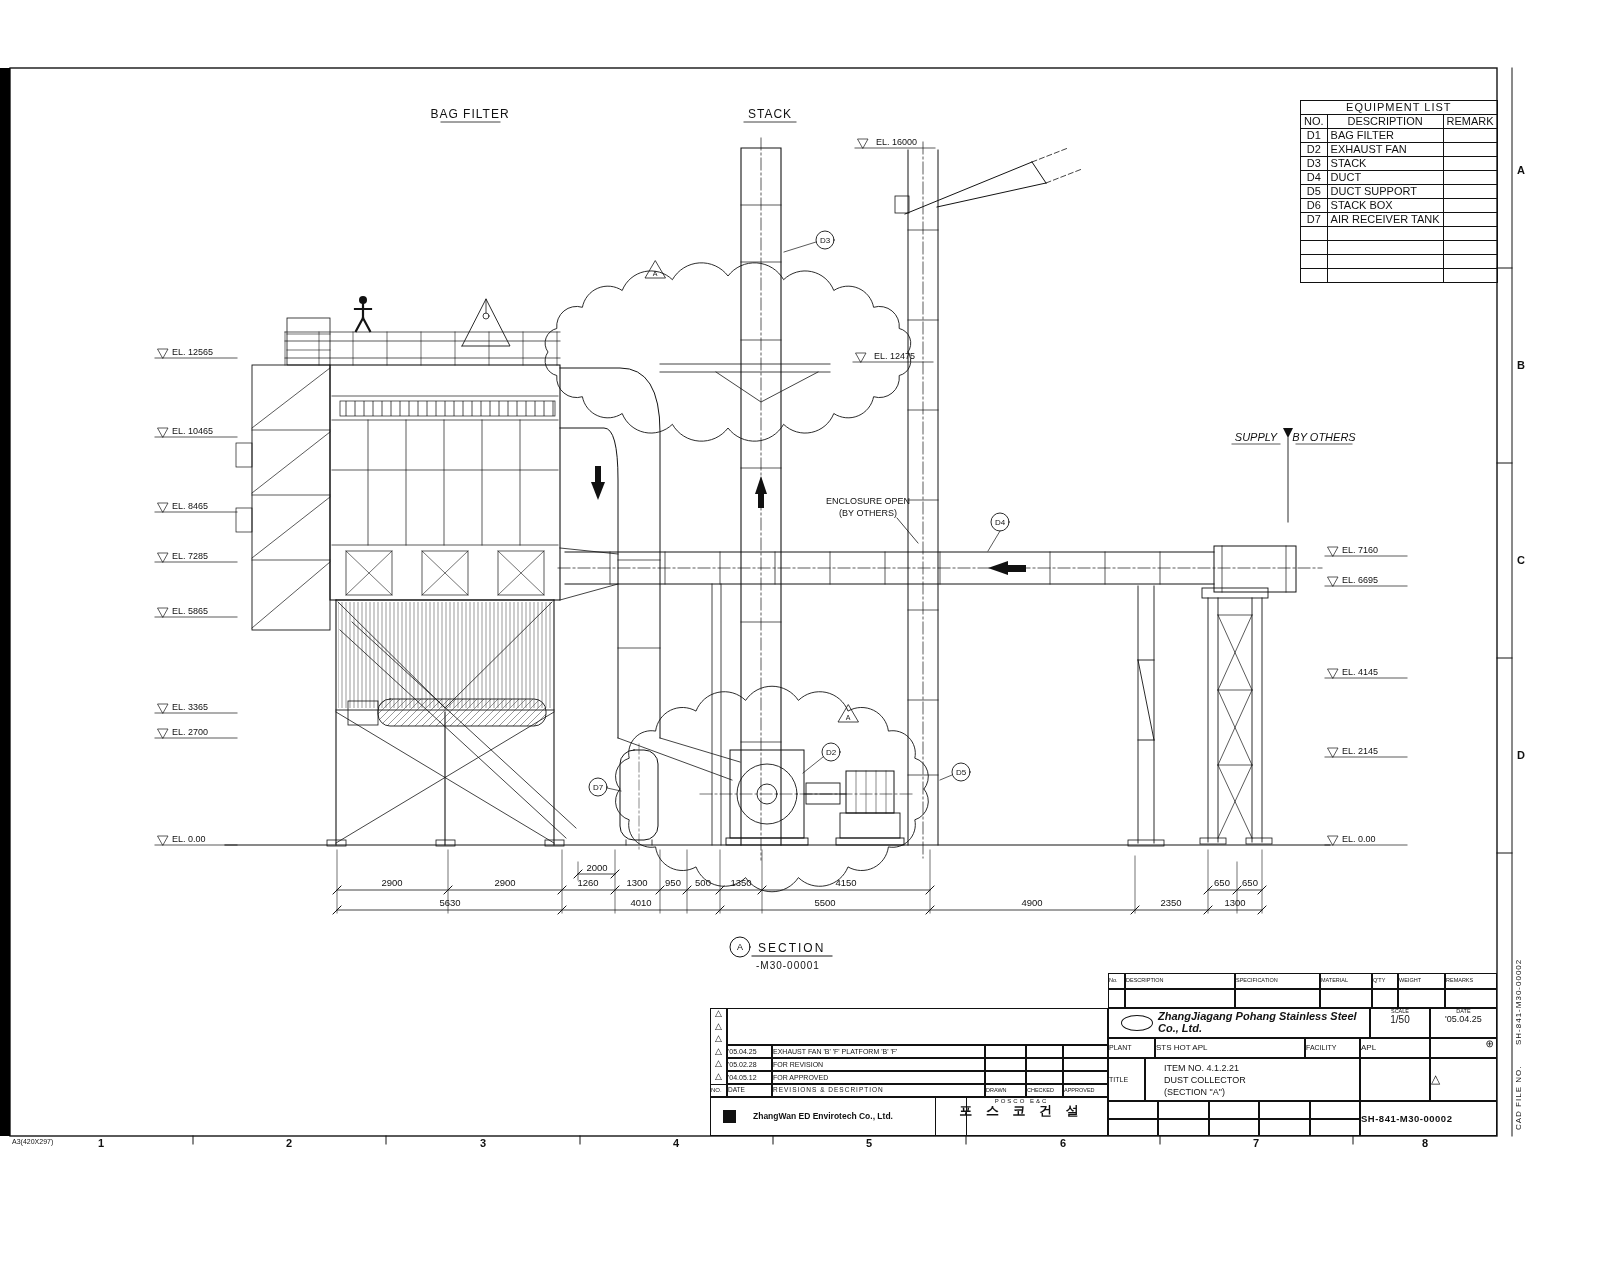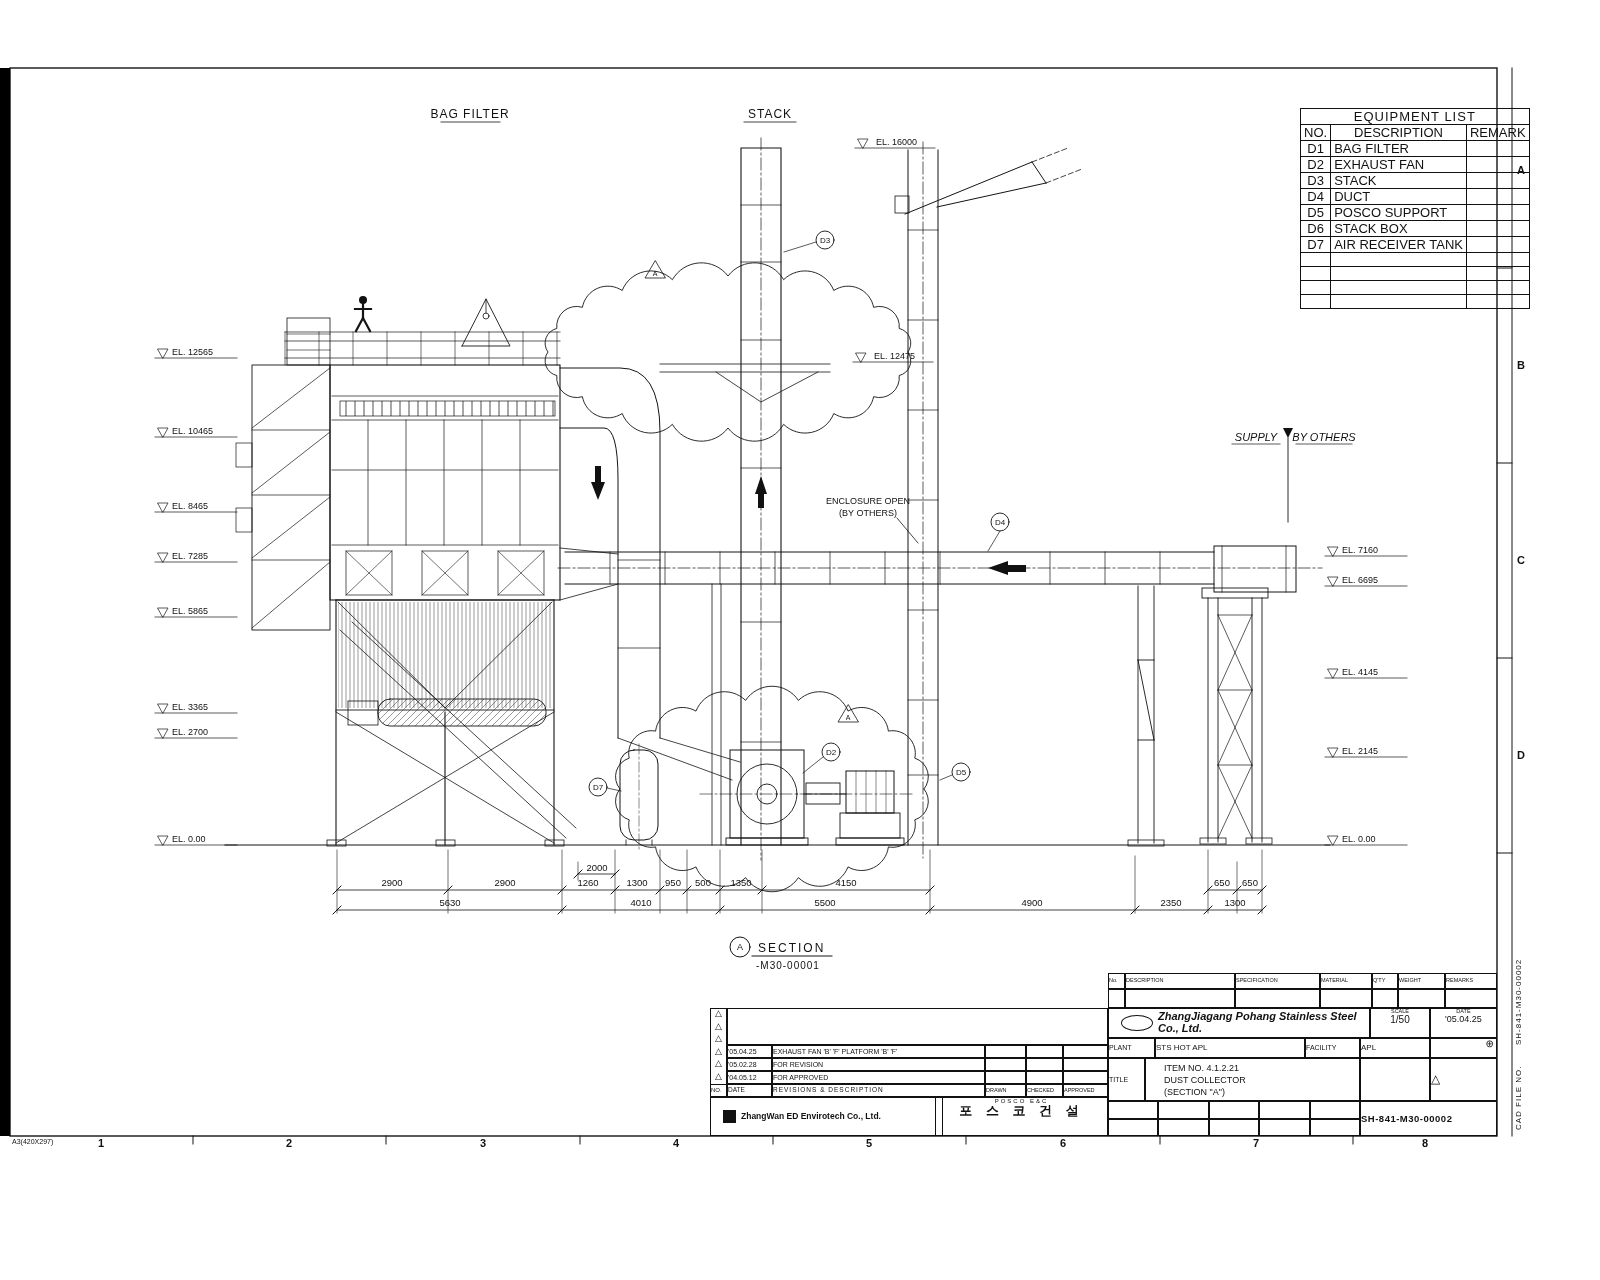--- a/index.html
+++ b/index.html
@@ -3,21 +3,21 @@
 <meta charset="utf-8">
 <style>
   html,body{margin:0;padding:0;background:#fff;}
   .sheet{position:relative;width:1600px;height:1280px;background:#fff;overflow:hidden;
          font-family:"Liberation Sans",sans-serif;color:#111;}
   .abs{position:absolute;}
   svg text{fill:#111;font-family:"Liberation Sans",sans-serif;}
 
   
   .eq-table{position:absolute;left:1300px;top:100px;width:154px;border-collapse:collapse;
-            font-size:13px;line-height:1;margin-top:8px;}
+            font-size:11px;line-height:1;}
   .eq-table td,.eq-table th{border:1px solid #111;padding:1px 3px;height:11px;font-weight:normal;
             white-space:nowrap;overflow:hidden;}
   .eq-table .ttl{text-align:center;letter-spacing:1px;}
   .eq-table .c{text-align:center;}
 
   
   .tb{position:absolute;left:710px;top:973px;width:787px;height:163px;font-size:7px;line-height:1.05;}
   .tb .cell{position:absolute;border:1px solid #111;box-sizing:border-box;overflow:hidden;}
   .tb .ctr{display:flex;align-items:center;justify-content:flex-start;text-align:center;}
   .tb .lft{display:flex;align-items:center;padding-left:9px;}
@@ -323,21 +323,21 @@
           <td>STACK</td>
           <td></td>
         </tr>
   <tr>
           <td class="c">D4</td>
           <td>DUCT</td>
           <td></td>
         </tr>
   <tr>
           <td class="c">D5</td>
-          <td>POSCO SUPPORT</td>
+          <td>DUCT SUPPORT</td>
           <td></td>
         </tr>
   <tr>
           <td class="c">D6</td>
           <td>STACK BOX</td>
           <td></td>
         </tr>
   <tr>
           <td class="c">D7</td>
           <td>AIR RECEIVER TANK</td>
@@ -396,21 +396,21 @@
   <div class="cell" style="left:316px;top:98px;width:37px;height:13px;"></div>
   <div class="cell" style="left:353px;top:98px;width:45px;height:13px;"></div>
 
   <div class="cell ctr" style="left:0;top:111px;width:17px;height:13px;font-size:6px;">NO.</div>
   <div class="cell ctr" style="left:17px;top:111px;width:45px;height:13px;font-size:6.5px;">DATE</div>
   <div class="cell ctr" style="left:62px;top:111px;width:213px;height:13px;font-size:6.5px;letter-spacing:1px;">REVISIONS &amp; DESCRIPTION</div>
   <div class="cell ctr" style="left:275px;top:111px;width:41px;height:13px;font-size:5.5px;">DRAWN</div>
   <div class="cell ctr" style="left:316px;top:111px;width:37px;height:13px;font-size:5.5px;">CHECKED</div>
   <div class="cell ctr" style="left:353px;top:111px;width:45px;height:13px;font-size:5.5px;">APPROVED</div>
 
-  <div class="cell lft" style="left:0;top:124px;width:233px;height:39px;font-size:8.5px;font-weight:bold;">
+  <div class="cell lft" style="left:0;top:124px;width:257px;height:39px;font-size:8.5px;font-weight:bold;gap:12px;">
     <span class="logo-sq"></span>
     <span>ZhangWan ED Envirotech Co., Ltd.</span>
   </div>
   <div class="cell ctr" style="left:225px;top:124px;width:173px;height:39px;flex-direction:column;">
     <div style="font-size:6px;letter-spacing:2px;">POSCO E&amp;C</div>
     <div style="font-size:13px;letter-spacing:5px;font-weight:bold;">포 스 코 건 설</div>
   </div>
 
   <div class="cell ctr" style="left:398px;top:0;width:17px;height:16px;font-size:5.5px;">No.</div>
   <div class="cell ctr" style="left:415px;top:0;width:110px;height:16px;font-size:5.5px;">DESCRIPTION</div>

